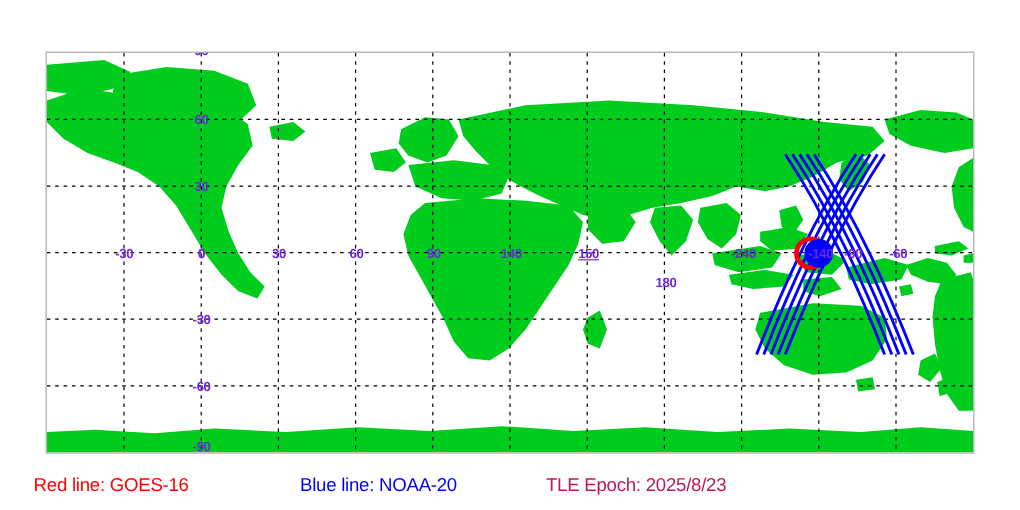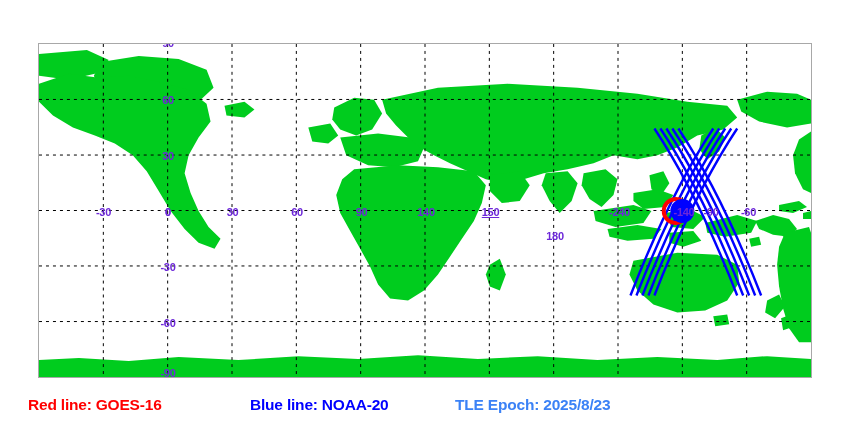--- a/index.html
+++ b/index.html
@@ -55,28 +55,28 @@
     position: absolute;
     left: 0;
     top: 396px;
     width: 850px;
     height: 26px;
   }
   .legend-entry {
     position: absolute;
     font-family: "Liberation Sans", sans-serif;
     font-size: 15.5px;
-    font-weight: bold;
+    font-weight: normal;
     white-space: nowrap;
     letter-spacing: -0.2px;
     text-align: right;
   }
   #legend-red   { left: 28px;  top: 0; color: #ff0000; }
   #legend-blue  { left: 250px; top: 0; color: #0000ff; }
-  #legend-epoch { left: 455px; top: 0; color: #3b82f6; }
+  #legend-epoch { left: 455px; top: 0; color: #be185d; }
 </style>
 </head>
 <body>
 
 <div id="map-panel">
 
   <svg id="map-svg" viewBox="0 0 774 335" preserveAspectRatio="none">
 
     <defs>
 

